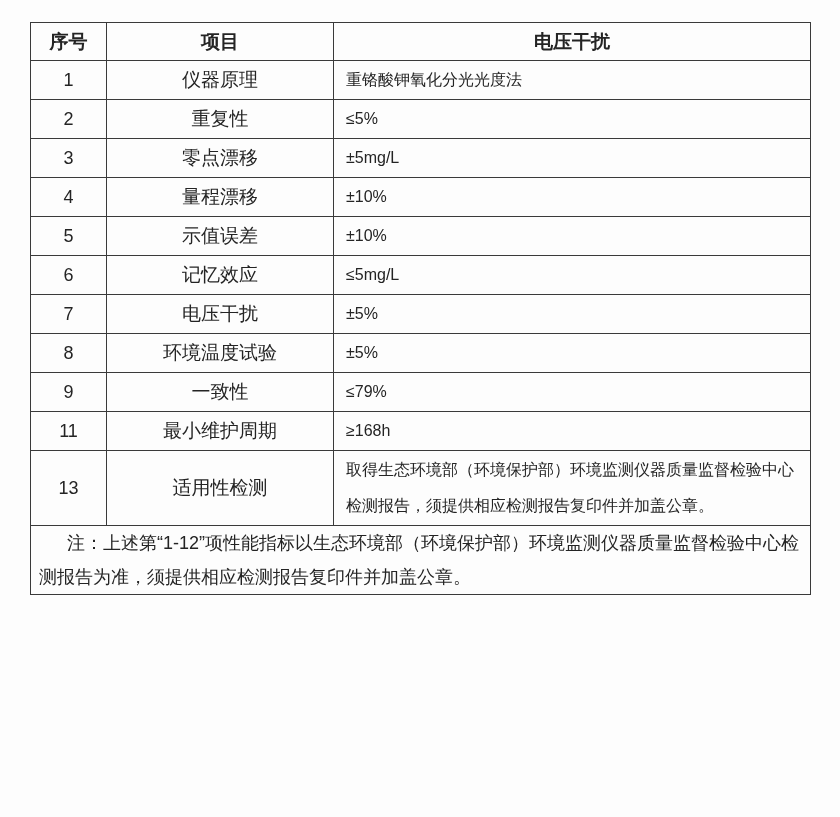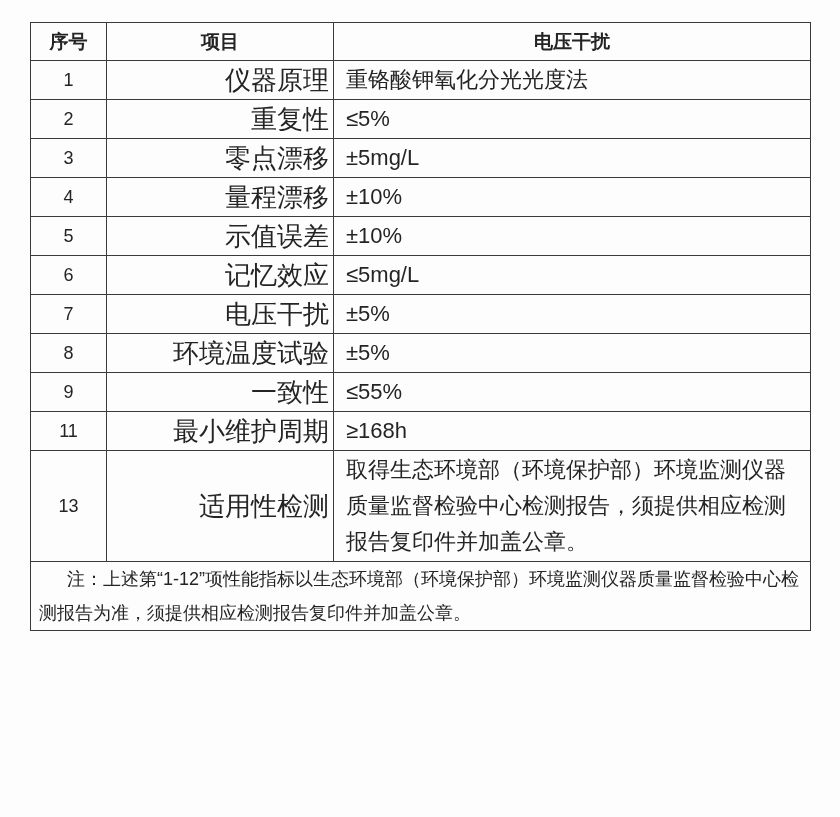--- a/index.html
+++ b/index.html
@@ -30,26 +30,26 @@
     text-align: center;
     padding: 4px;
   }
   td.c-no {
     height: 38px;
     text-align: center;
     font-size: 18px;
     padding: 0;
   }
   td.c-item {
-    text-align: right;
-    font-size: 26px;
+    text-align: center;
+    font-size: 19px;
     padding: 0 4px;
   }
   td.c-spec {
-    font-size: 22px;
+    font-size: 16px;
     text-align: left;
     padding: 1px 8px 1px 12px;
     line-height: 36px;
     white-space: pre-line;
   }
   td.c-note {
     font-size: 18px;
     line-height: 34px;
     padding: 0 6px 0 8px;
     text-indent: 28px;
@@ -109,21 +109,21 @@
         <td class="c-spec">±5%</td>
       </tr>
       <tr>
         <td class="c-no">8</td>
         <td class="c-item">环境温度试验</td>
         <td class="c-spec">±5%</td>
       </tr>
       <tr>
         <td class="c-no">9</td>
         <td class="c-item">一致性</td>
-        <td class="c-spec">≤55%</td>
+        <td class="c-spec">≤79%</td>
       </tr>
       <tr>
         <td class="c-no">11</td>
         <td class="c-item">最小维护周期</td>
         <td class="c-spec">≥168h</td>
       </tr>
       <tr>
         <td class="c-no">13</td>
         <td class="c-item">适用性检测</td>
         <td class="c-spec">取得生态环境部（环境保护部）环境监测仪器质量监督检验中心检测报告，须提供相应检测报告复印件并加盖公章。</td>

